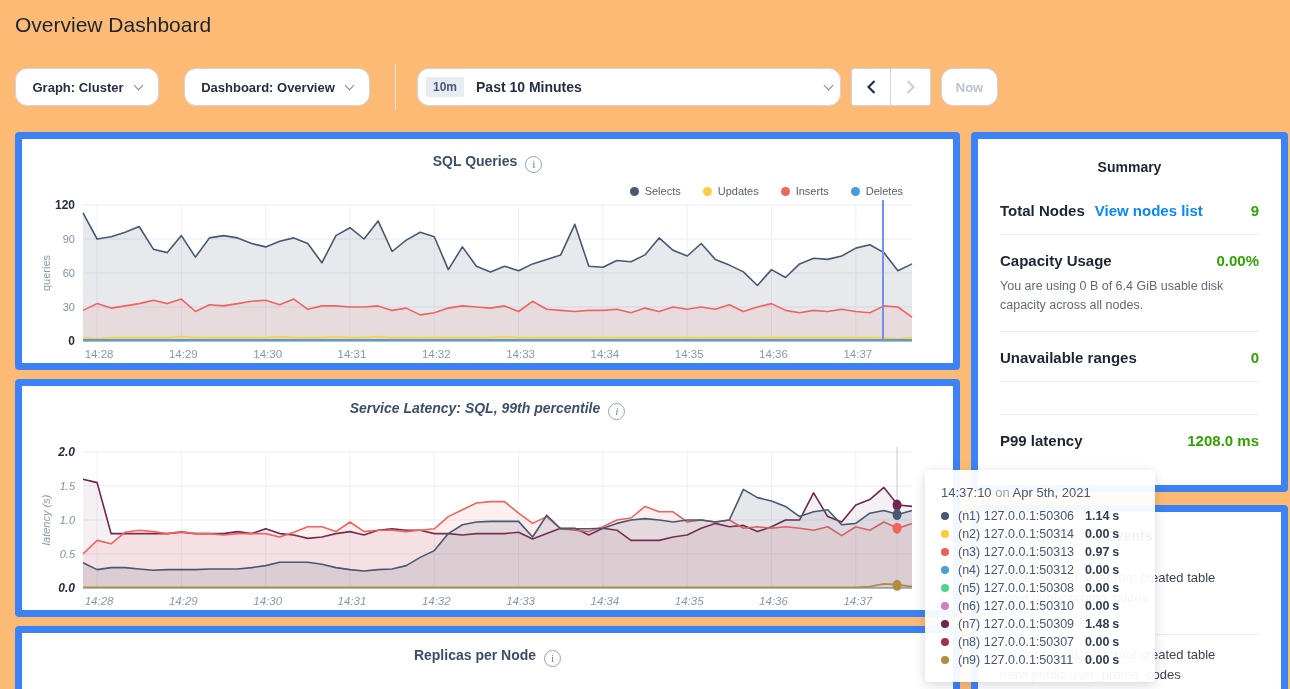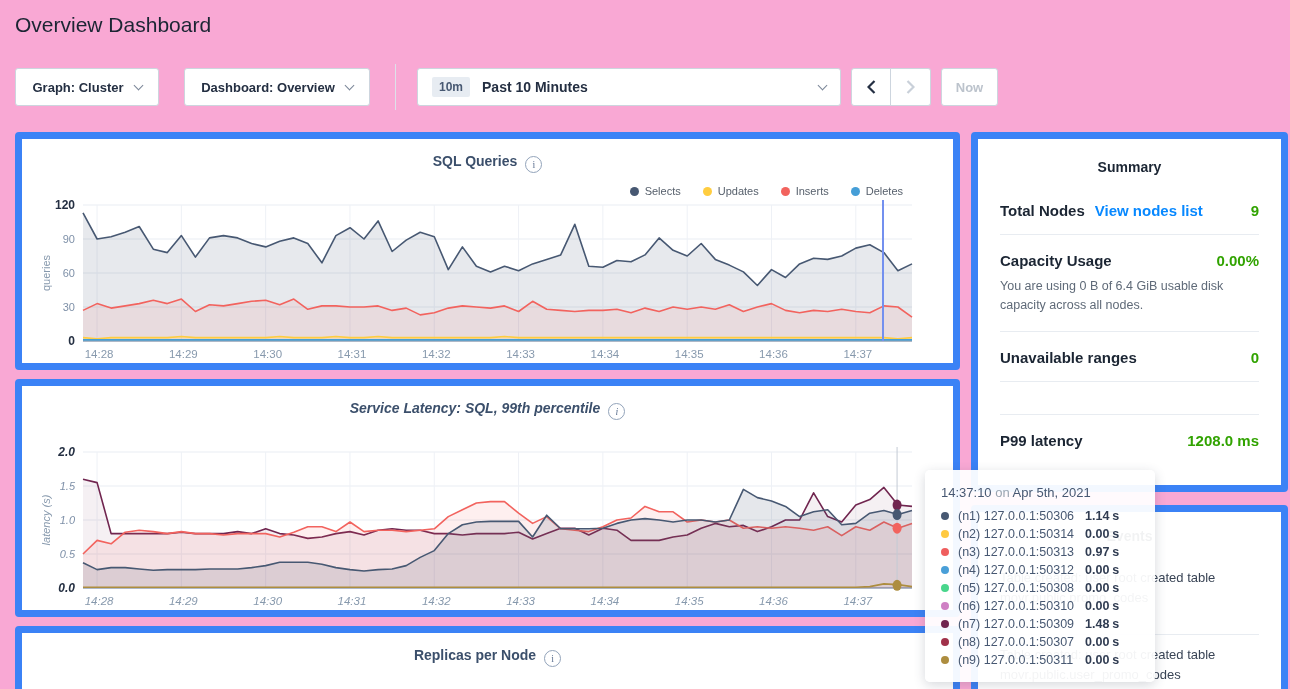--- a/index.html
+++ b/index.html
@@ -1,22 +1,22 @@
 <!DOCTYPE html>
 <html style="--green: #31a300; --link: #0788ff;"><head>
 <meta charset="utf-8">
 <style>
   html,body{margin:0;padding:0;}
   body{background:#f5f7fa;font-family:"Liberation Sans",sans-serif;color:#242f42;}
-  .page{position:relative;width:1290px;height:689px;overflow:hidden;background:#f9a8d4;}
+  .page{position:relative;width:1290px;height:689px;overflow:hidden;background:#fdba74;}
   .page-title{position:absolute;left:15px;top:13px;font-size:21px;font-weight:500;color:#1b2533;}
 
   
-  .btn{box-sizing:border-box;height:38px;background:#fff;border:1px solid #cdd5de;border-radius:3px;
-       display:flex;align-items:center;font-family:inherit;font-size:13px;font-weight:bold;color:#242f42;cursor:pointer;padding:0 14px;}
+  .btn{box-sizing:border-box;height:38px;background:#fff;border:1px solid #cdd5de;border-radius:12px;
+       display:flex;align-items:center;font-family:inherit;font-size:13px;font-weight:bold;color:#242f42;cursor:pointer;padding:0 8px;}
   .dd1{position:absolute;left:15px;top:68px;width:144px;justify-content:center;}
   .dd2{position:absolute;left:184px;top:68px;width:186px;justify-content:center;}
   .chev{display:inline-block;width:6px;height:6px;border-right:1.6px solid #7b8698;border-bottom:1.6px solid #7b8698;
         transform:rotate(45deg);margin-left:11px;margin-top:-4px;}
   .vdiv{position:absolute;left:395px;top:64px;width:1px;height:46px;background:#dde2e9;}
   .timepicker{position:absolute;left:417px;top:68px;width:424px;justify-content:flex-start;}
   .badge{background:#e7ecf2;color:#475872;font-size:12px;font-weight:bold;border-radius:2px;padding:3px 7px;margin-right:12px;}
   .range-label{font-size:14px;font-weight:bold;flex:1;text-align:left;}
   .pager{position:absolute;left:851px;top:68px;display:flex;}
   .pager .btn{width:40px;justify-content:center;padding:0;}

